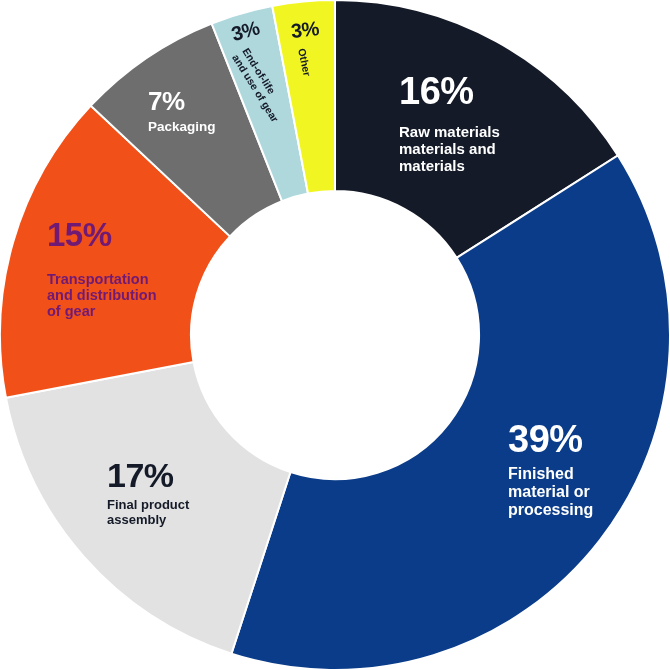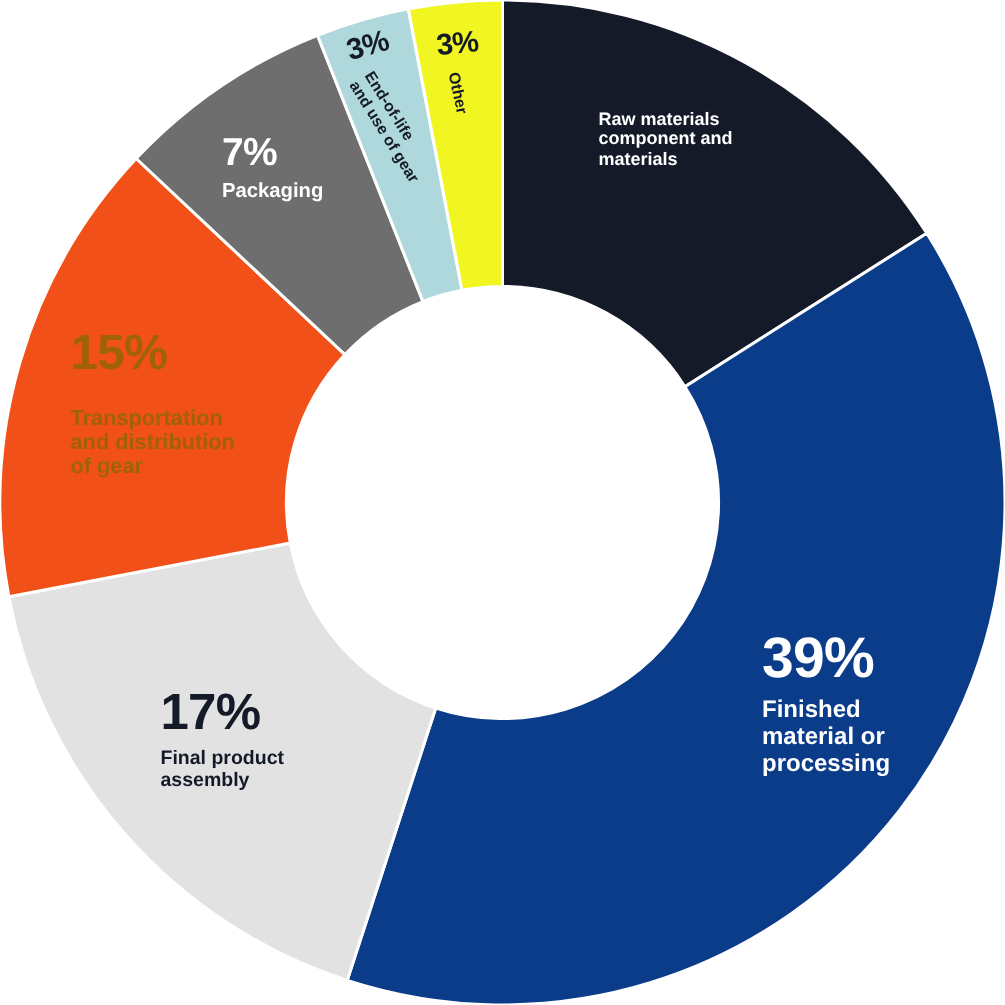--- a/index.html
+++ b/index.html
@@ -43,21 +43,21 @@
 
   
   #label-raw-materials {
     left: 399px;
     top: 72px;
     width: 180px;
     color: #ffffff;
     text-align: left;
   }
   #label-raw-materials .pct { font-size: 38px; }
-  #label-raw-materials .desc { font-size: 12px; margin-top: 1px; }
+  #label-raw-materials .desc { font-size: 15px; margin-top: 14px; }
 
   #label-finished-material {
     left: 508px;
     top: 420px;
     width: 170px;
     color: #ffffff;
     text-align: left;
   }
   #label-finished-material .pct { font-size: 38px; }
   #label-finished-material .desc { font-size: 16px; margin-top: 7px; }
@@ -69,21 +69,21 @@
     color: #141a28;
     text-align: left;
   }
   #label-final-assembly .pct { font-size: 34px; }
   #label-final-assembly .desc { font-size: 13px; margin-top: 6px; }
 
   #label-transportation {
     left: 47px;
     top: 218px;
     width: 150px;
-    color: #a16207;
+    color: #701a75;
     text-align: left;
   }
   #label-transportation .pct { font-size: 33px; }
   #label-transportation .desc { font-size: 14.5px; margin-top: 20px; }
 
   #label-packaging {
     left: 148px;
     top: 88px;
     width: 110px;
     color: #ffffff;
@@ -143,23 +143,24 @@
       <path d="M 335 0 A 335 335 0 0 1 617.849855043175 155.49802368203615 L 456.62543766856527 257.81415018327556 A 144.05 144.05 0 0 0 335 190.95 Z" fill="#141a28" stroke="#ffffff" stroke-width="2"></path>
       <path d="M 617.849855043175 155.49802368203615 A 335 335 0 0 1 231.47930688439266 653.6039329588765 L 290.4861019602888 471.9996911723169 A 144.05 144.05 0 0 0 456.62543766856527 257.81415018327556 Z" fill="#0a3c89" stroke="#ffffff" stroke-width="2"></path>
       <path d="M 231.47930688439266 653.6039329588765 A 335 335 0 0 1 5.933771005889298 397.7727403862177 L 193.50152153253237 361.9922783660736 A 144.05 144.05 0 0 0 290.4861019602888 471.9996911723169 Z" fill="#e2e2e2" stroke="#ffffff" stroke-width="2"></path>
       <path d="M 5.933771005889298 397.7727403862177 A 335 335 0 0 1 90.79550981382707 105.6767195138894 L 229.99206921994562 236.39098939097244 A 144.05 144.05 0 0 0 193.50152153253237 361.9922783660736 Z" fill="#f15119" stroke="#ffffff" stroke-width="2"></path>
       <path d="M 90.79550981382707 105.6767195138894 A 335 335 0 0 1 211.67827485063268 23.524877227435866 L 281.97165818577207 201.06569720779743 A 144.05 144.05 0 0 0 229.99206921994562 236.39098939097244 Z" fill="#6e6e6e" stroke="#ffffff" stroke-width="2"></path>
       <path d="M 211.67827485063268 23.524877227435866 A 335 335 0 0 1 272.22725961378194 5.933771005889355 L 308.0077216339262 193.50152153253242 A 144.05 144.05 0 0 0 281.97165818577207 201.06569720779743 Z" fill="#afd8dd" stroke="#ffffff" stroke-width="2"></path>
       <path d="M 272.22725961378194 5.933771005889355 A 335 335 0 0 1 334.99999999999994 0 L 335 190.95 A 144.05 144.05 0 0 0 308.0077216339262 193.50152153253242 Z" fill="#f1f622" stroke="#ffffff" stroke-width="2"></path>
     </svg>
 
   <div class="seg-label" id="label-raw-materials">
+    <div class="pct">16%</div>
     <div class="desc">
       <div>Raw materials</div>
-      <div>component and</div>
+      <div>materials and</div>
       <div>materials</div>
     </div>
   </div>
 
   <div class="seg-label" id="label-finished-material">
     <div class="pct">39%</div>
     <div class="desc">
       <div>Finished</div>
       <div>material or</div>
       <div>processing</div>

